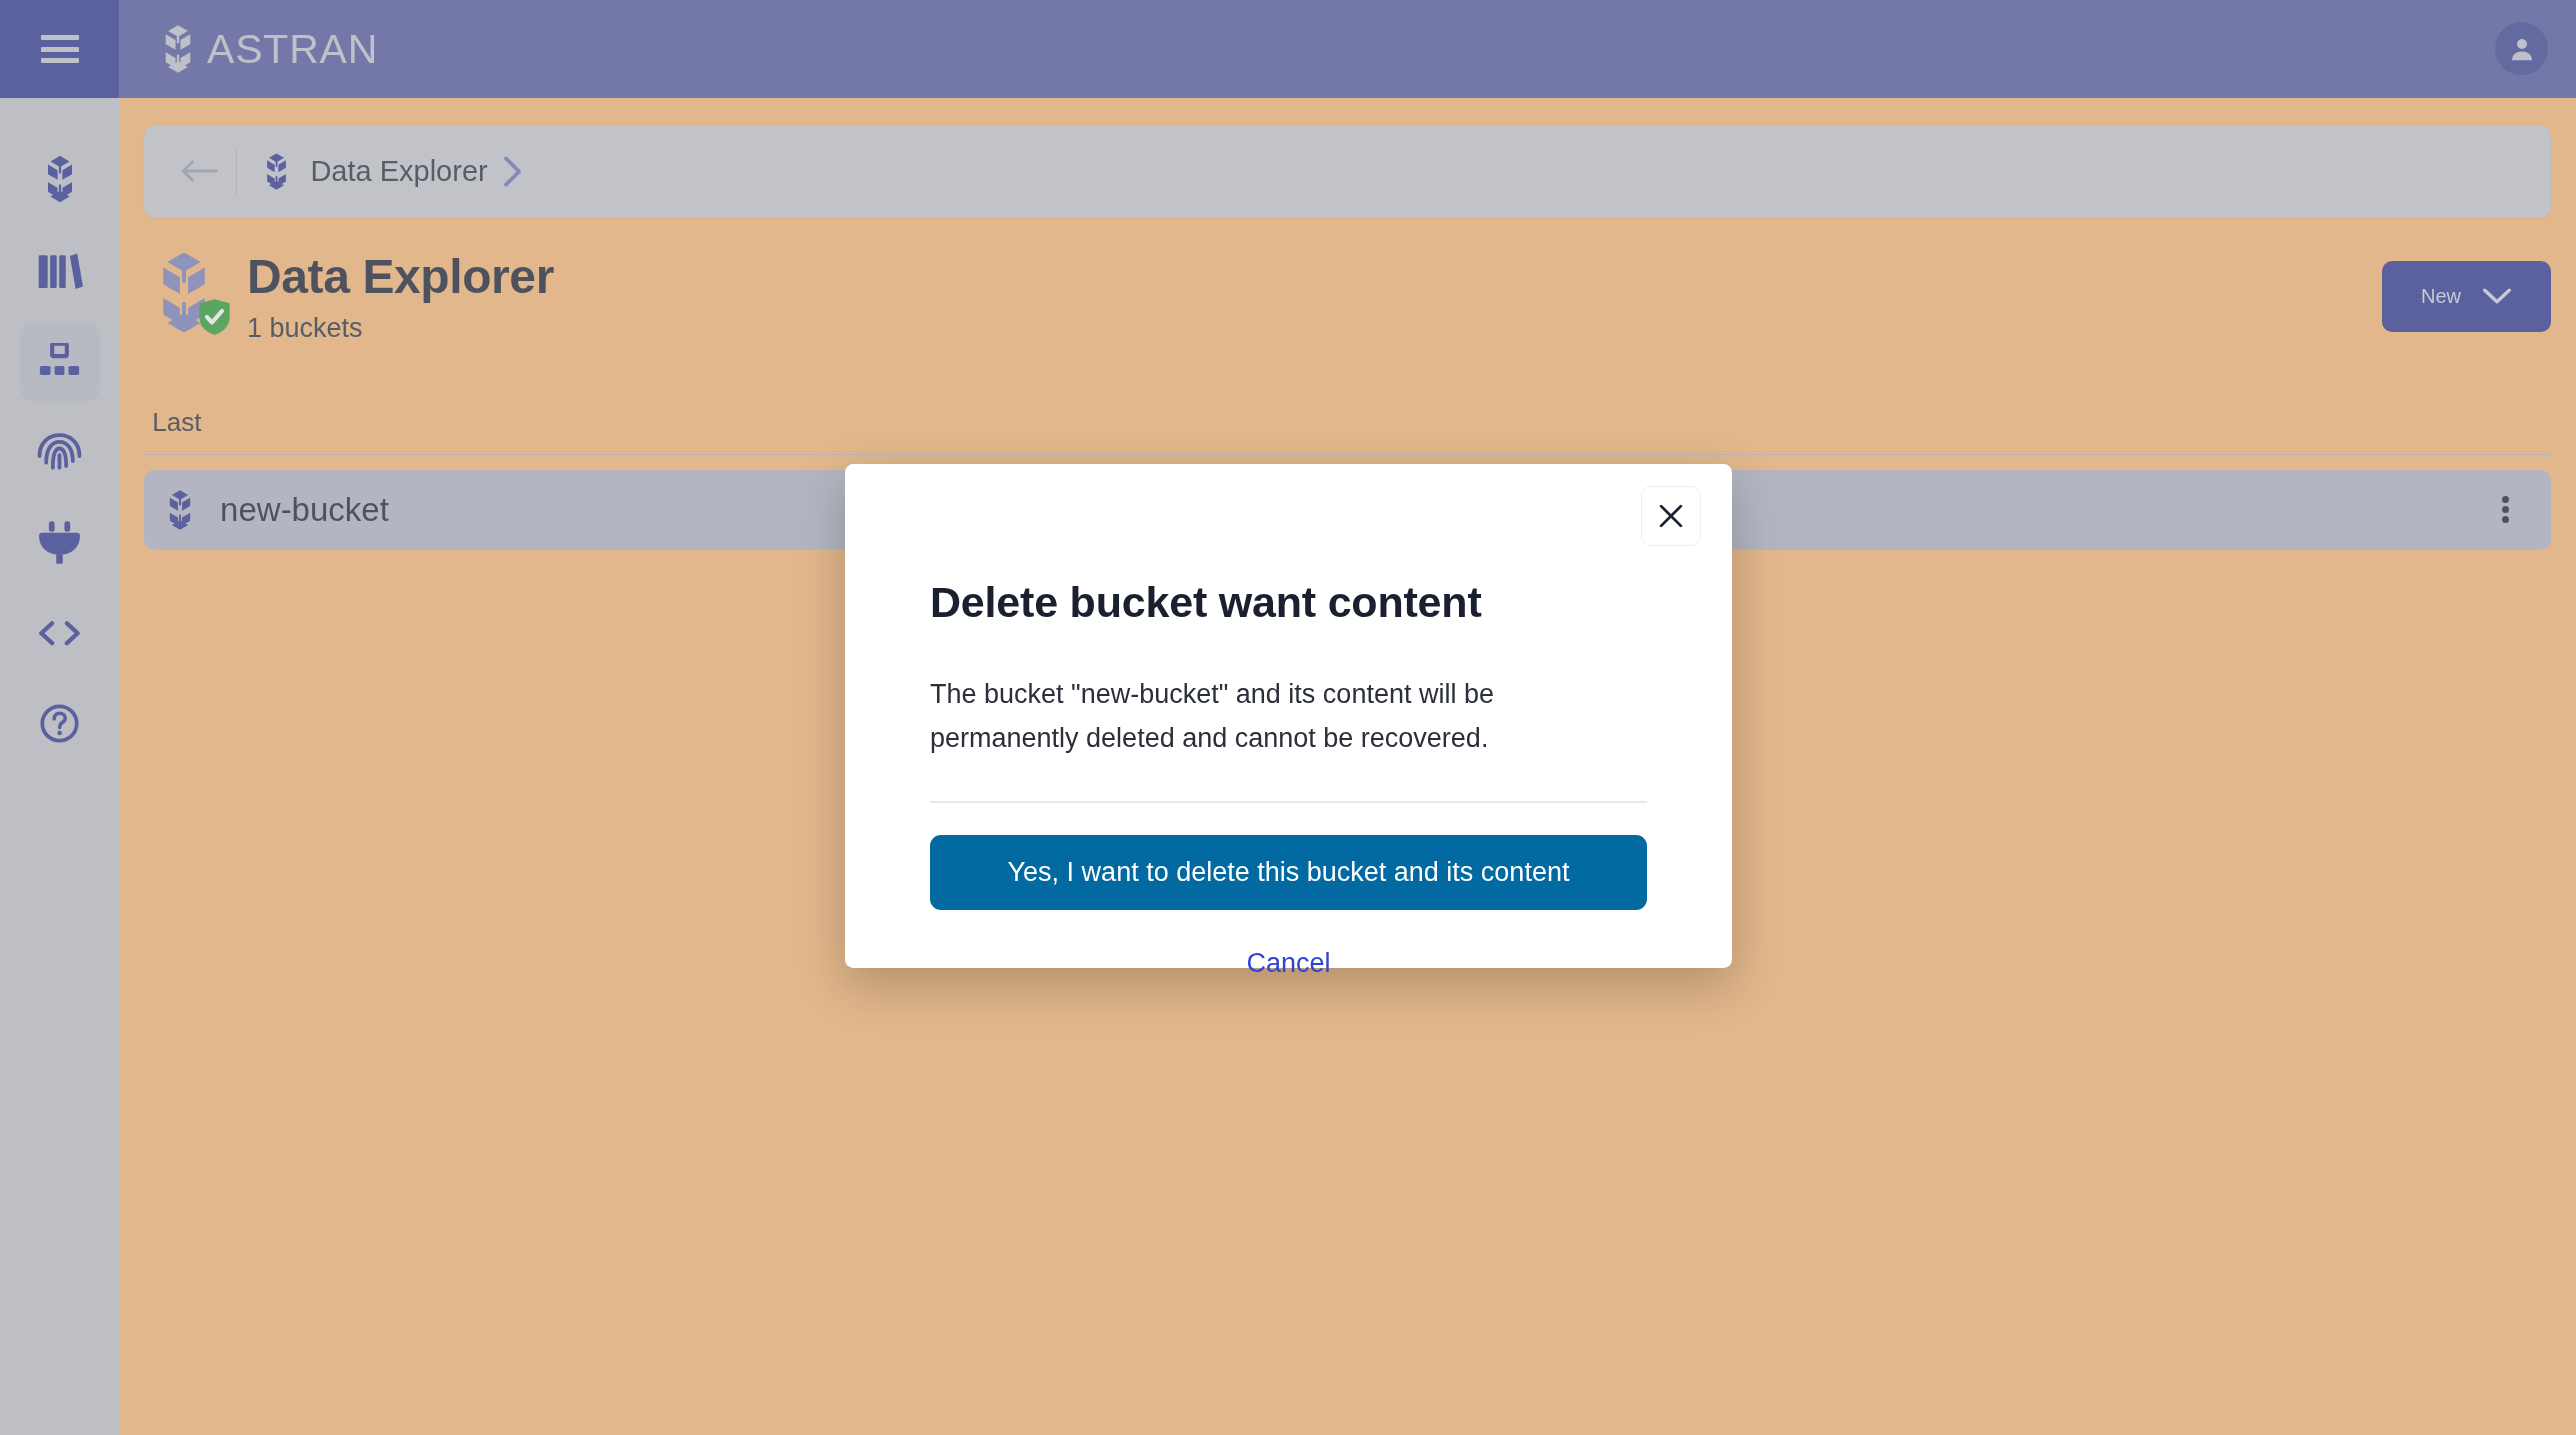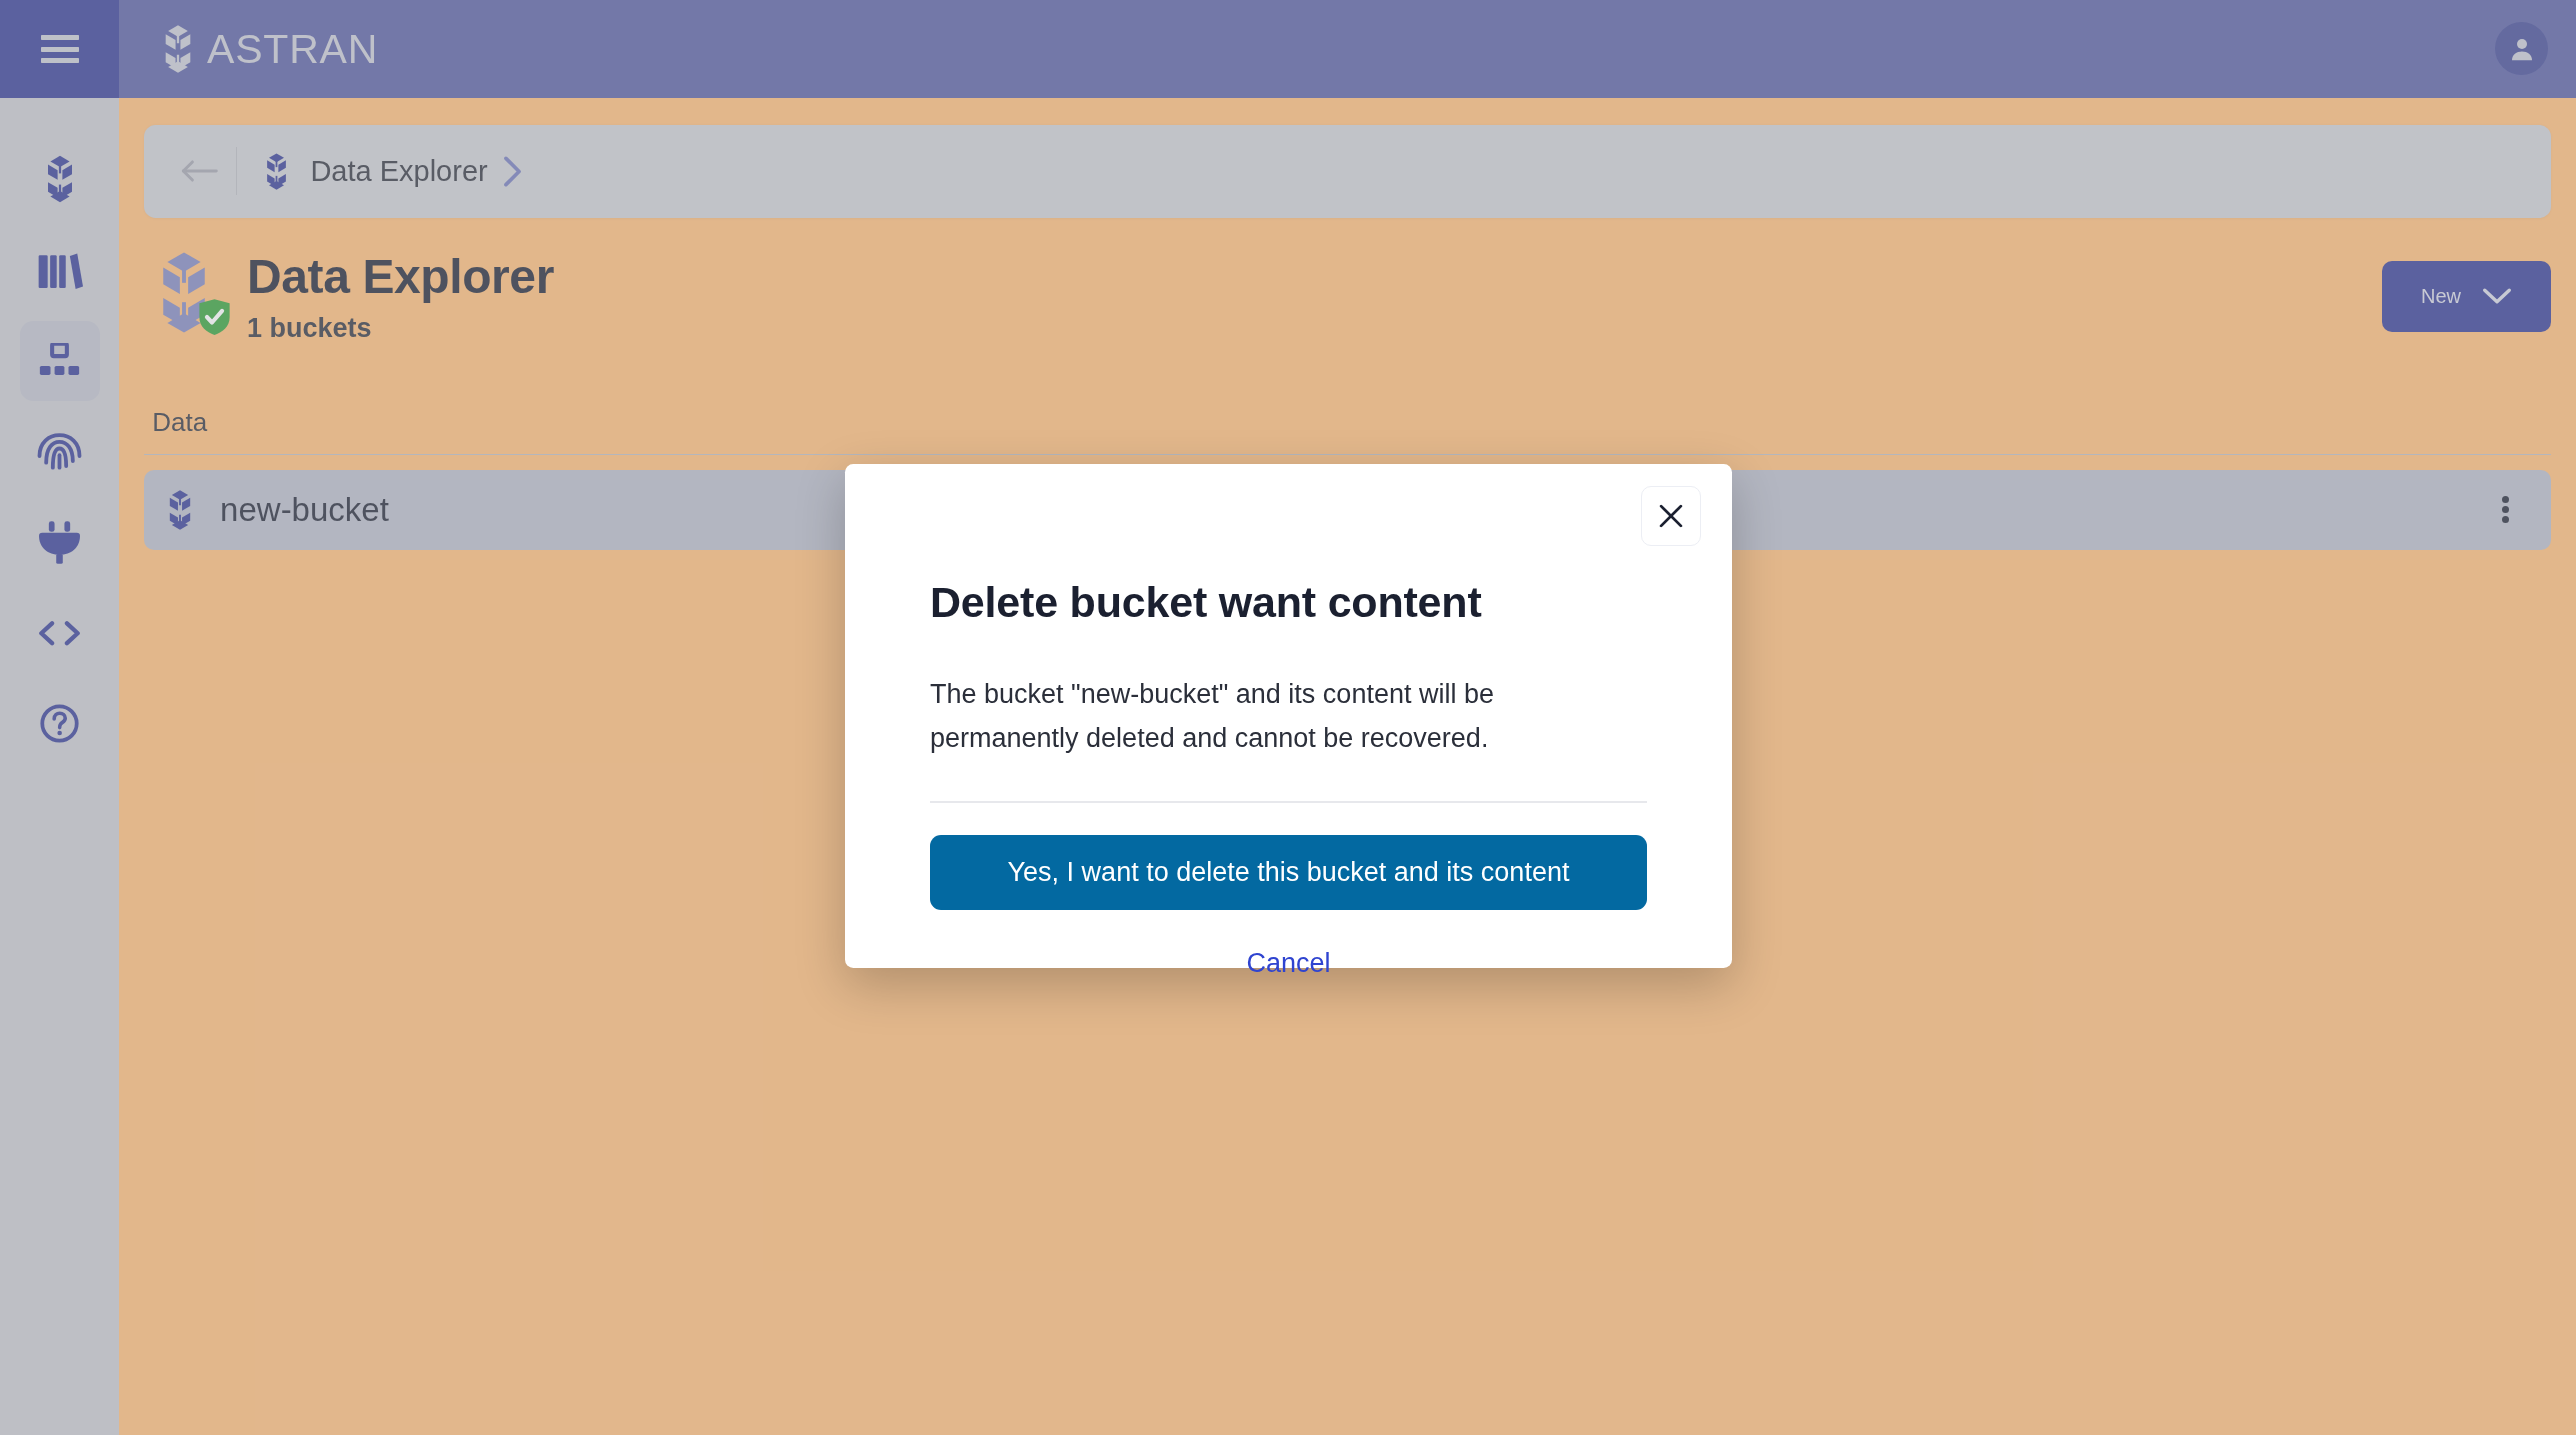--- a/index.html
+++ b/index.html
@@ -184,21 +184,21 @@
     font-size: 48px;
     font-weight: 700;
     color: #1b2030;
     line-height: 1.05;
     letter-spacing: -0.4px;
   }
   .page-sub {
     font-size: 27px;
     color: #2b2f3a;
     margin-top: 10px;
-    font-weight: 700;
+    font-weight: 400;
   }
   .new-btn {
     position: absolute;
     right: 25px;
     top: 10px;
     width: 169px;
     height: 71px;
     background: #2f3792;
     color: #d6d7e3;
     border: none;
@@ -524,21 +524,21 @@
       <button class="new-btn">
         <span>New</span>
         <svg width="30" height="18" viewBox="0 0 36 22">
           <path d="M3 4 L18 18 L33 4" fill="none" stroke="#d6d7e3" stroke-width="4.2" stroke-linecap="round" stroke-linejoin="round"></path>
         </svg>
       </button>
     </div>
 
     <div class="table">
       <div class="thead">
-        <div class="th th-name">Data</div>
+        <div class="th th-name">Last</div>
       </div>
 
       <div class="trow">
         <div class="td-name">
           <svg width="38" height="46" viewBox="0 0 56 60">
             <g fill="#2f3792">
               <path d="M28 1 L40 8 L28 15 L16 8 Z"></path>
               <path d="M13 12 L25 19 L25 31 L13 24 Z"></path>
               <path d="M43 12 L43 24 L31 31 L31 19 Z"></path>
               <path d="M13 34 L25 41 L25 53 L13 46 Z"></path>

